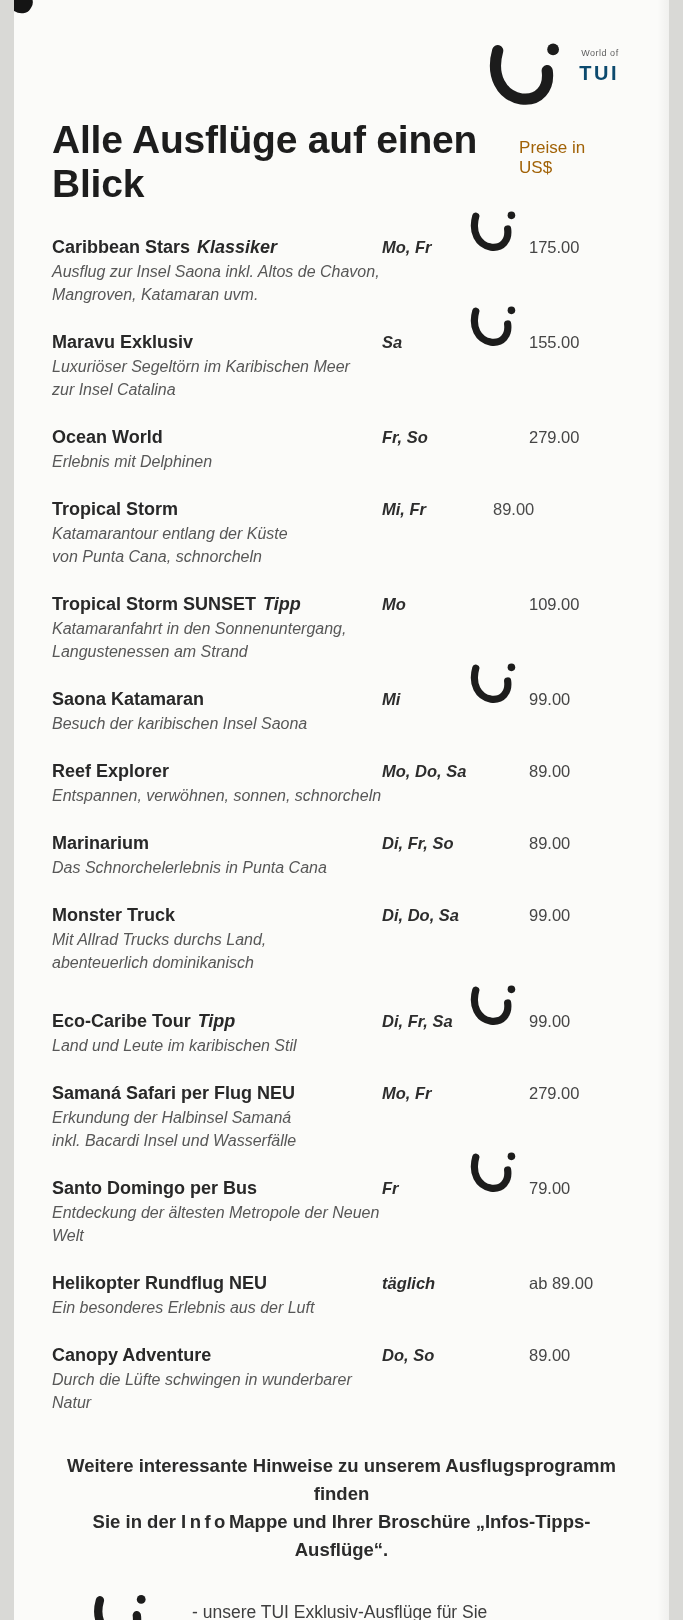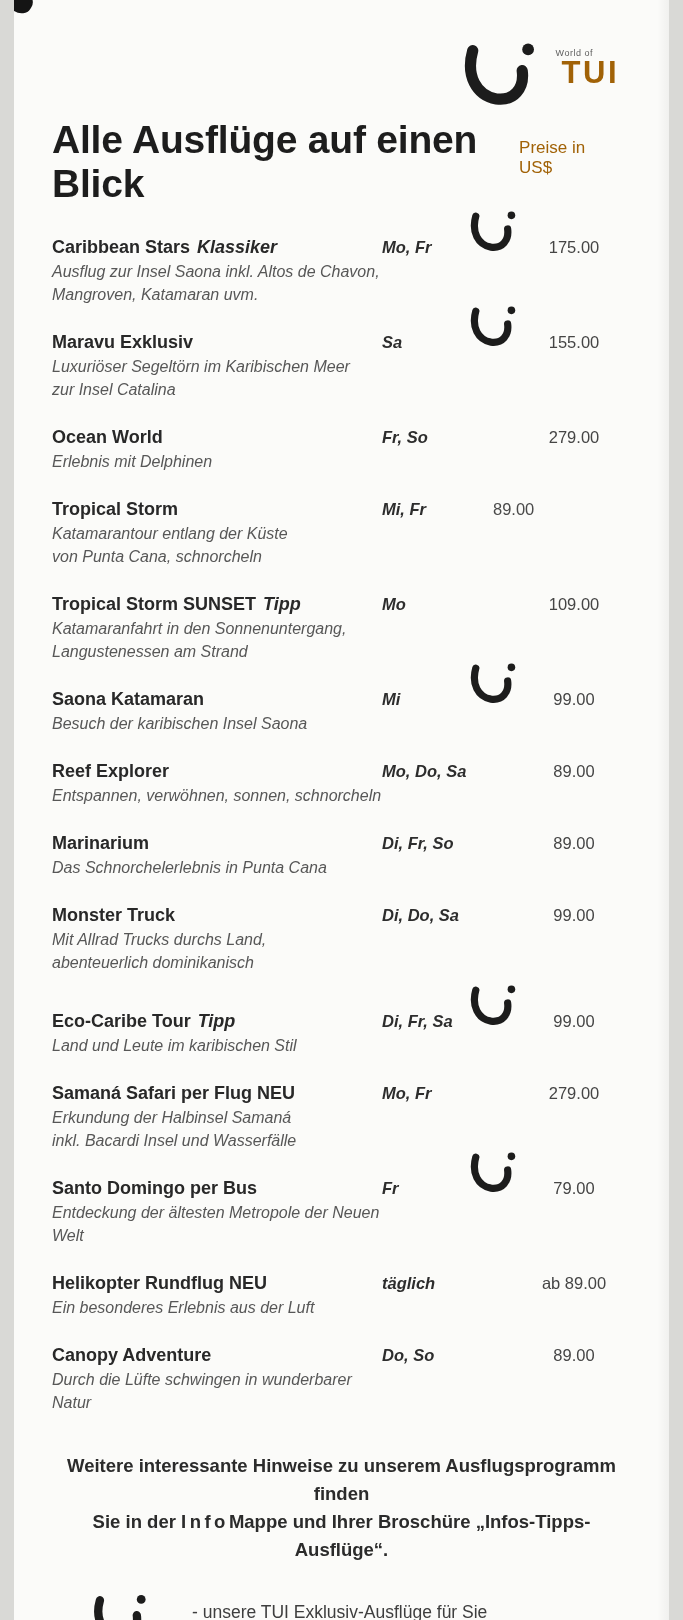--- a/index.html
+++ b/index.html
@@ -13,38 +13,38 @@
     background:#141414; border-radius:45%; transform:rotate(32deg); }
   .edge-shade { position:absolute; top:0; right:0; width:12px; height:100%;
     background:linear-gradient(to right, rgba(0,0,0,0), rgba(0,0,0,0.045)); pointer-events:none; }
 
   
   .header { padding:40px 50px 0 38px; }
   .logo-row { display:flex; justify-content:flex-end; align-items:flex-start; gap:8px; height:74px; }
   .smile-svg { display:block; }
   .logo-text { padding-top:8px; }
   .world-of { font-size:9px; color:#5e5e5e; letter-spacing:0.5px; margin-left:2px; }
-  .brand { font-size:31px; font-weight:bold; color:#a16207; letter-spacing:2.5px; line-height:30px;margin-left:8px; }
+  .brand { font-size:20px; font-weight:bold; color:#0c4a6e; letter-spacing:2.5px; line-height:30px; }
   .title-row { display:flex; justify-content:space-between; align-items:baseline; margin-top:4px; }
   .title { font-size:39px; font-weight:bold; color:#1d1d1d; letter-spacing:-0.2px; }
   .price-note { font-size:17px; color:#a16207; margin-right:8px; }
 
   
   #excursion-list { padding:30px 50px 0 38px; }
   .row { display:grid; grid-template-columns:330px 85px 62px 1fr; margin-bottom:25px; }
   .row:nth-child(7) { margin-top:8px; }
   .row:nth-child(10) { margin-top:36px; }
   .x-name { font-size:18px; font-weight:bold; color:#282828; line-height:22px; }
   .x-name .tag { font-style:italic; margin-left:7px; }
   .x-desc { font-size:16px; font-style:italic; color:#575757; line-height:23px; margin-top:2px; }
   .c-days { font-size:16.5px; font-weight:bold; font-style:italic; color:#2d2d2d; line-height:22px; white-space:nowrap; }
   .c-icon { position:relative; }
   .c-icon .smile-wrap { position:absolute; top:-27px; left:2px; }
   .mid-price { font-size:16.5px; color:#4a4a4a; line-height:22px; padding-left:26px; white-space:nowrap; display:inline-block; }
-  .c-price { text-align:center; font-size:16.5px; color:#454545; line-height:22px; white-space:nowrap; }
+  .c-price { text-align:left; font-size:16.5px; color:#454545; line-height:22px; white-space:nowrap; }
 
   
   .footer-note { margin:38px auto 0; width:586px; text-align:center; font-weight:bold;
     font-size:18.5px; color:#2b2b2b; line-height:28px; }
   .spaced { letter-spacing:3.5px; }
   .exclusive-row { position:relative; margin-top:28px; height:60px; }
   .exclusive-row .smile-wrap { position:absolute; left:78px; top:0; }
   .exclusive-text { position:absolute; left:178px; top:10px; font-size:17.5px; color:#3e3e3e; }
   .discounts { margin-left:178px; margin-top:4px; font-size:17px; color:#474747; line-height:26px; }
 </style>

